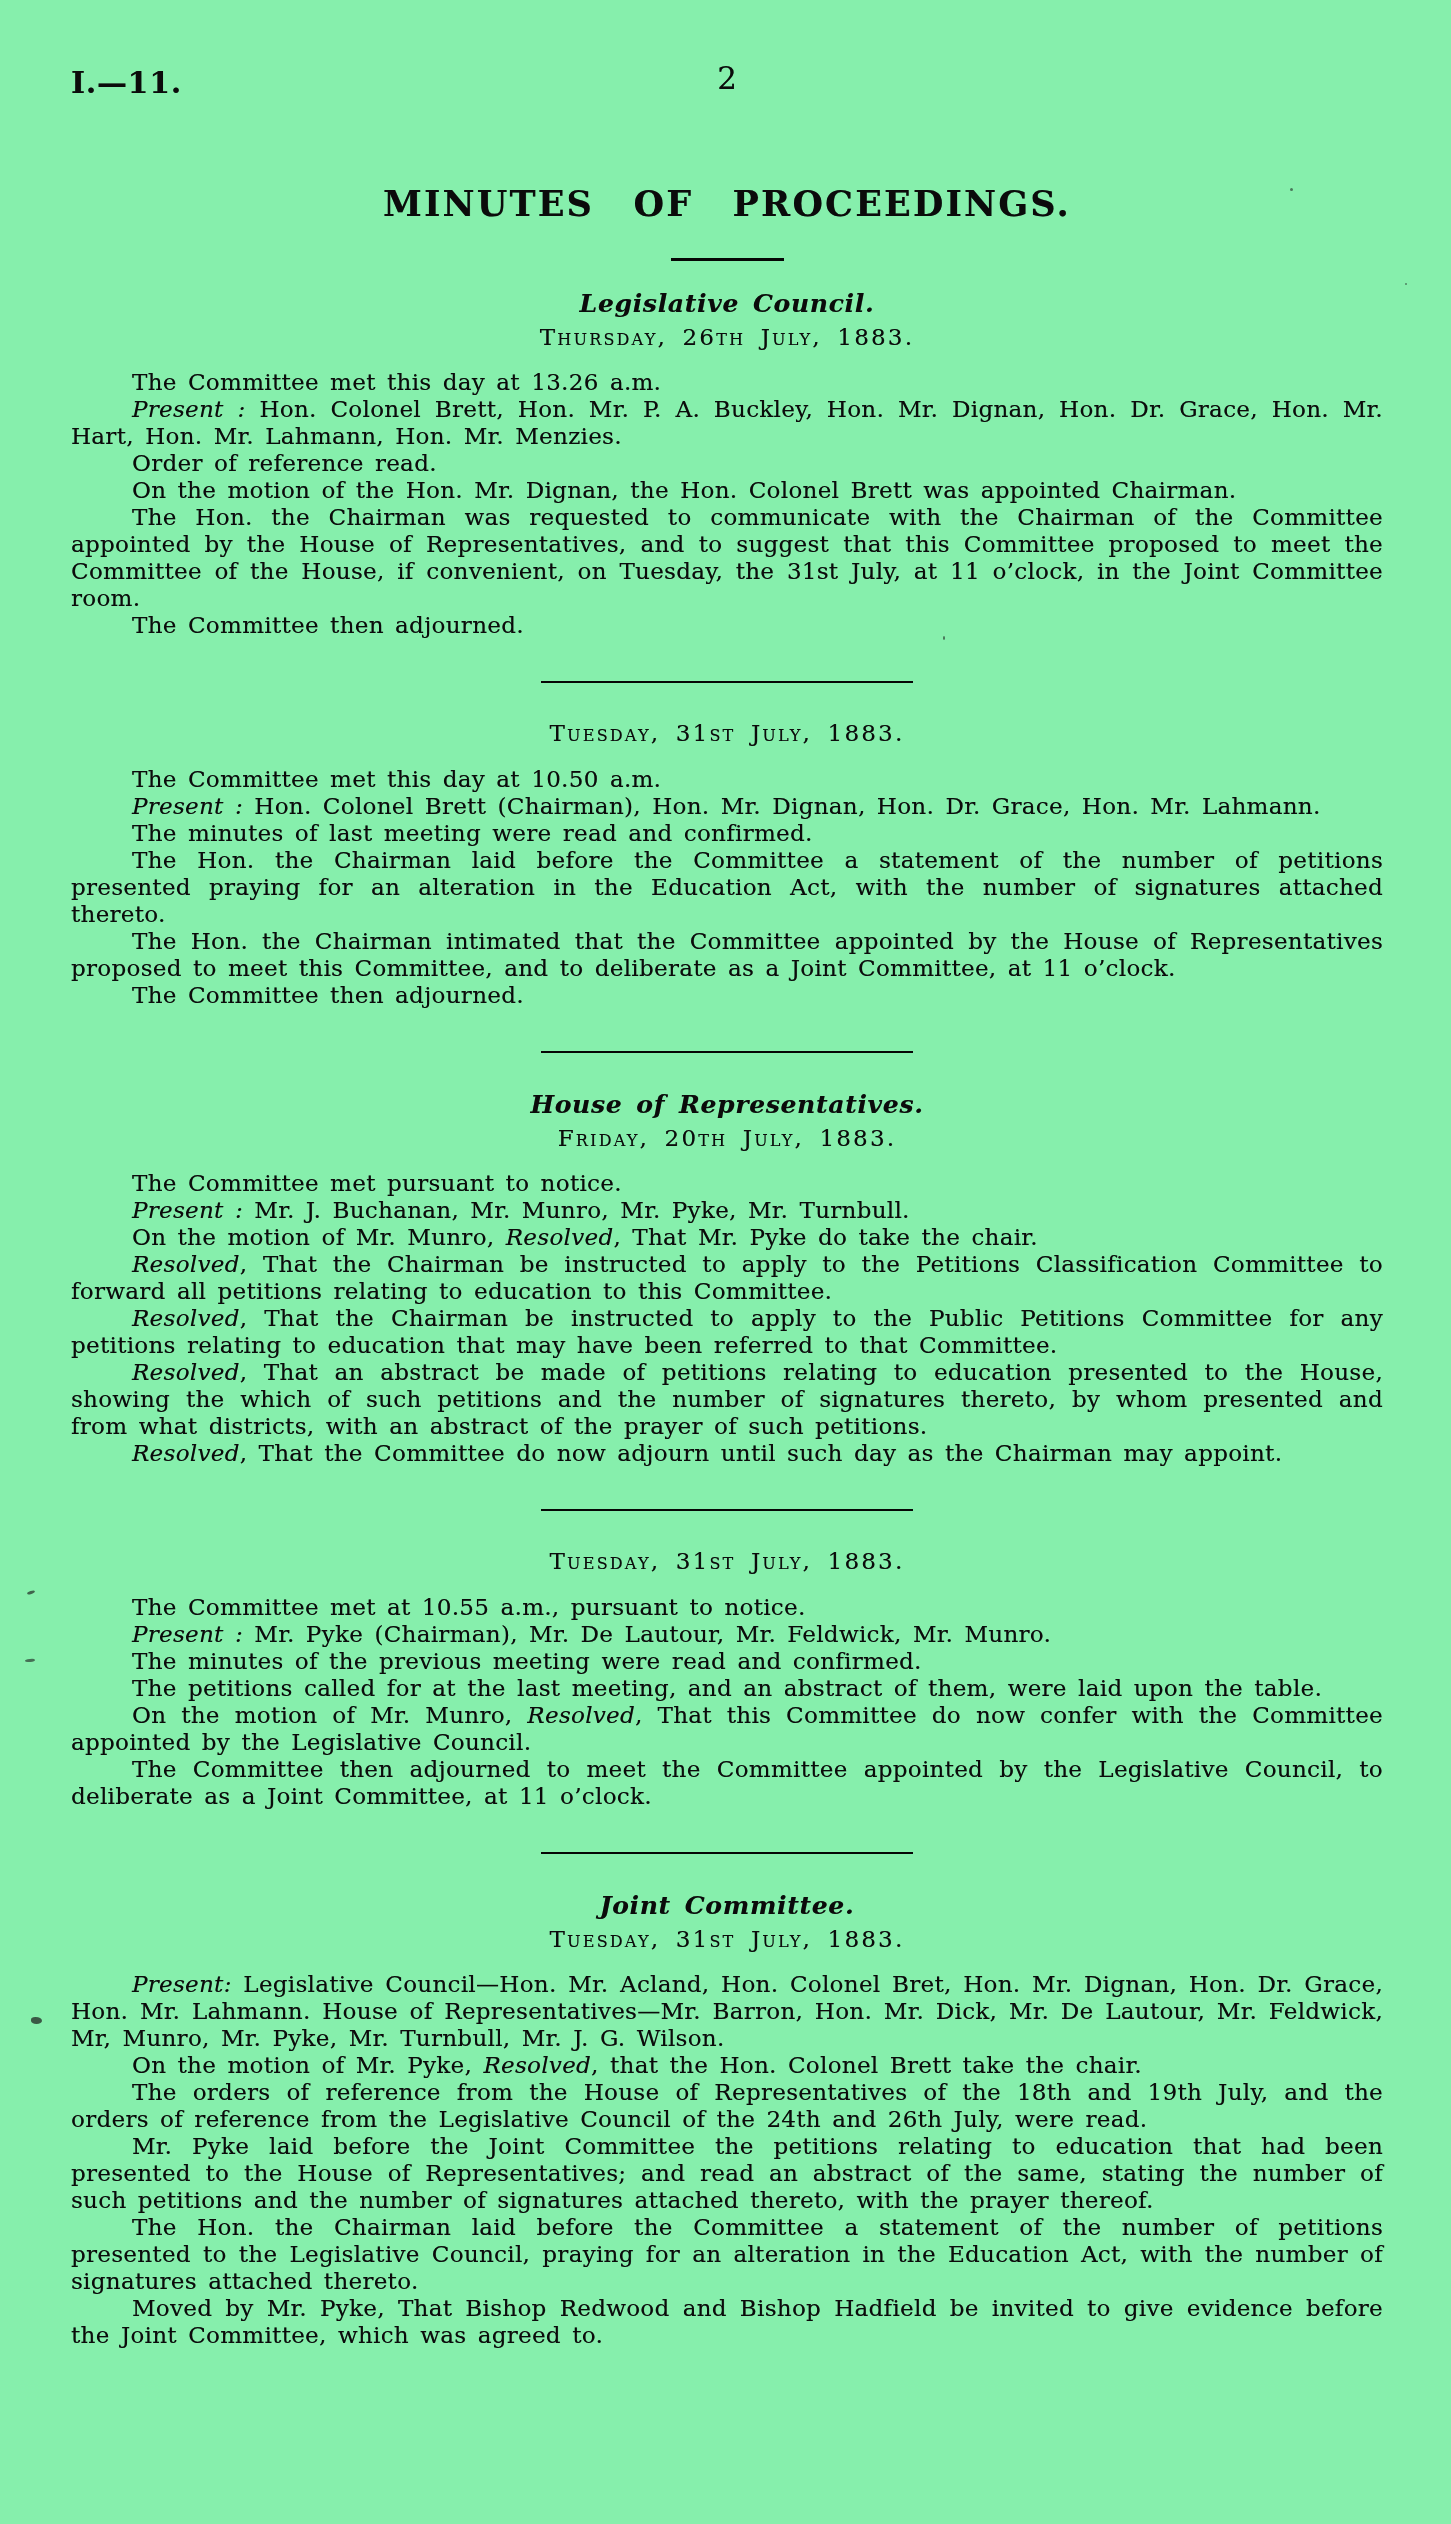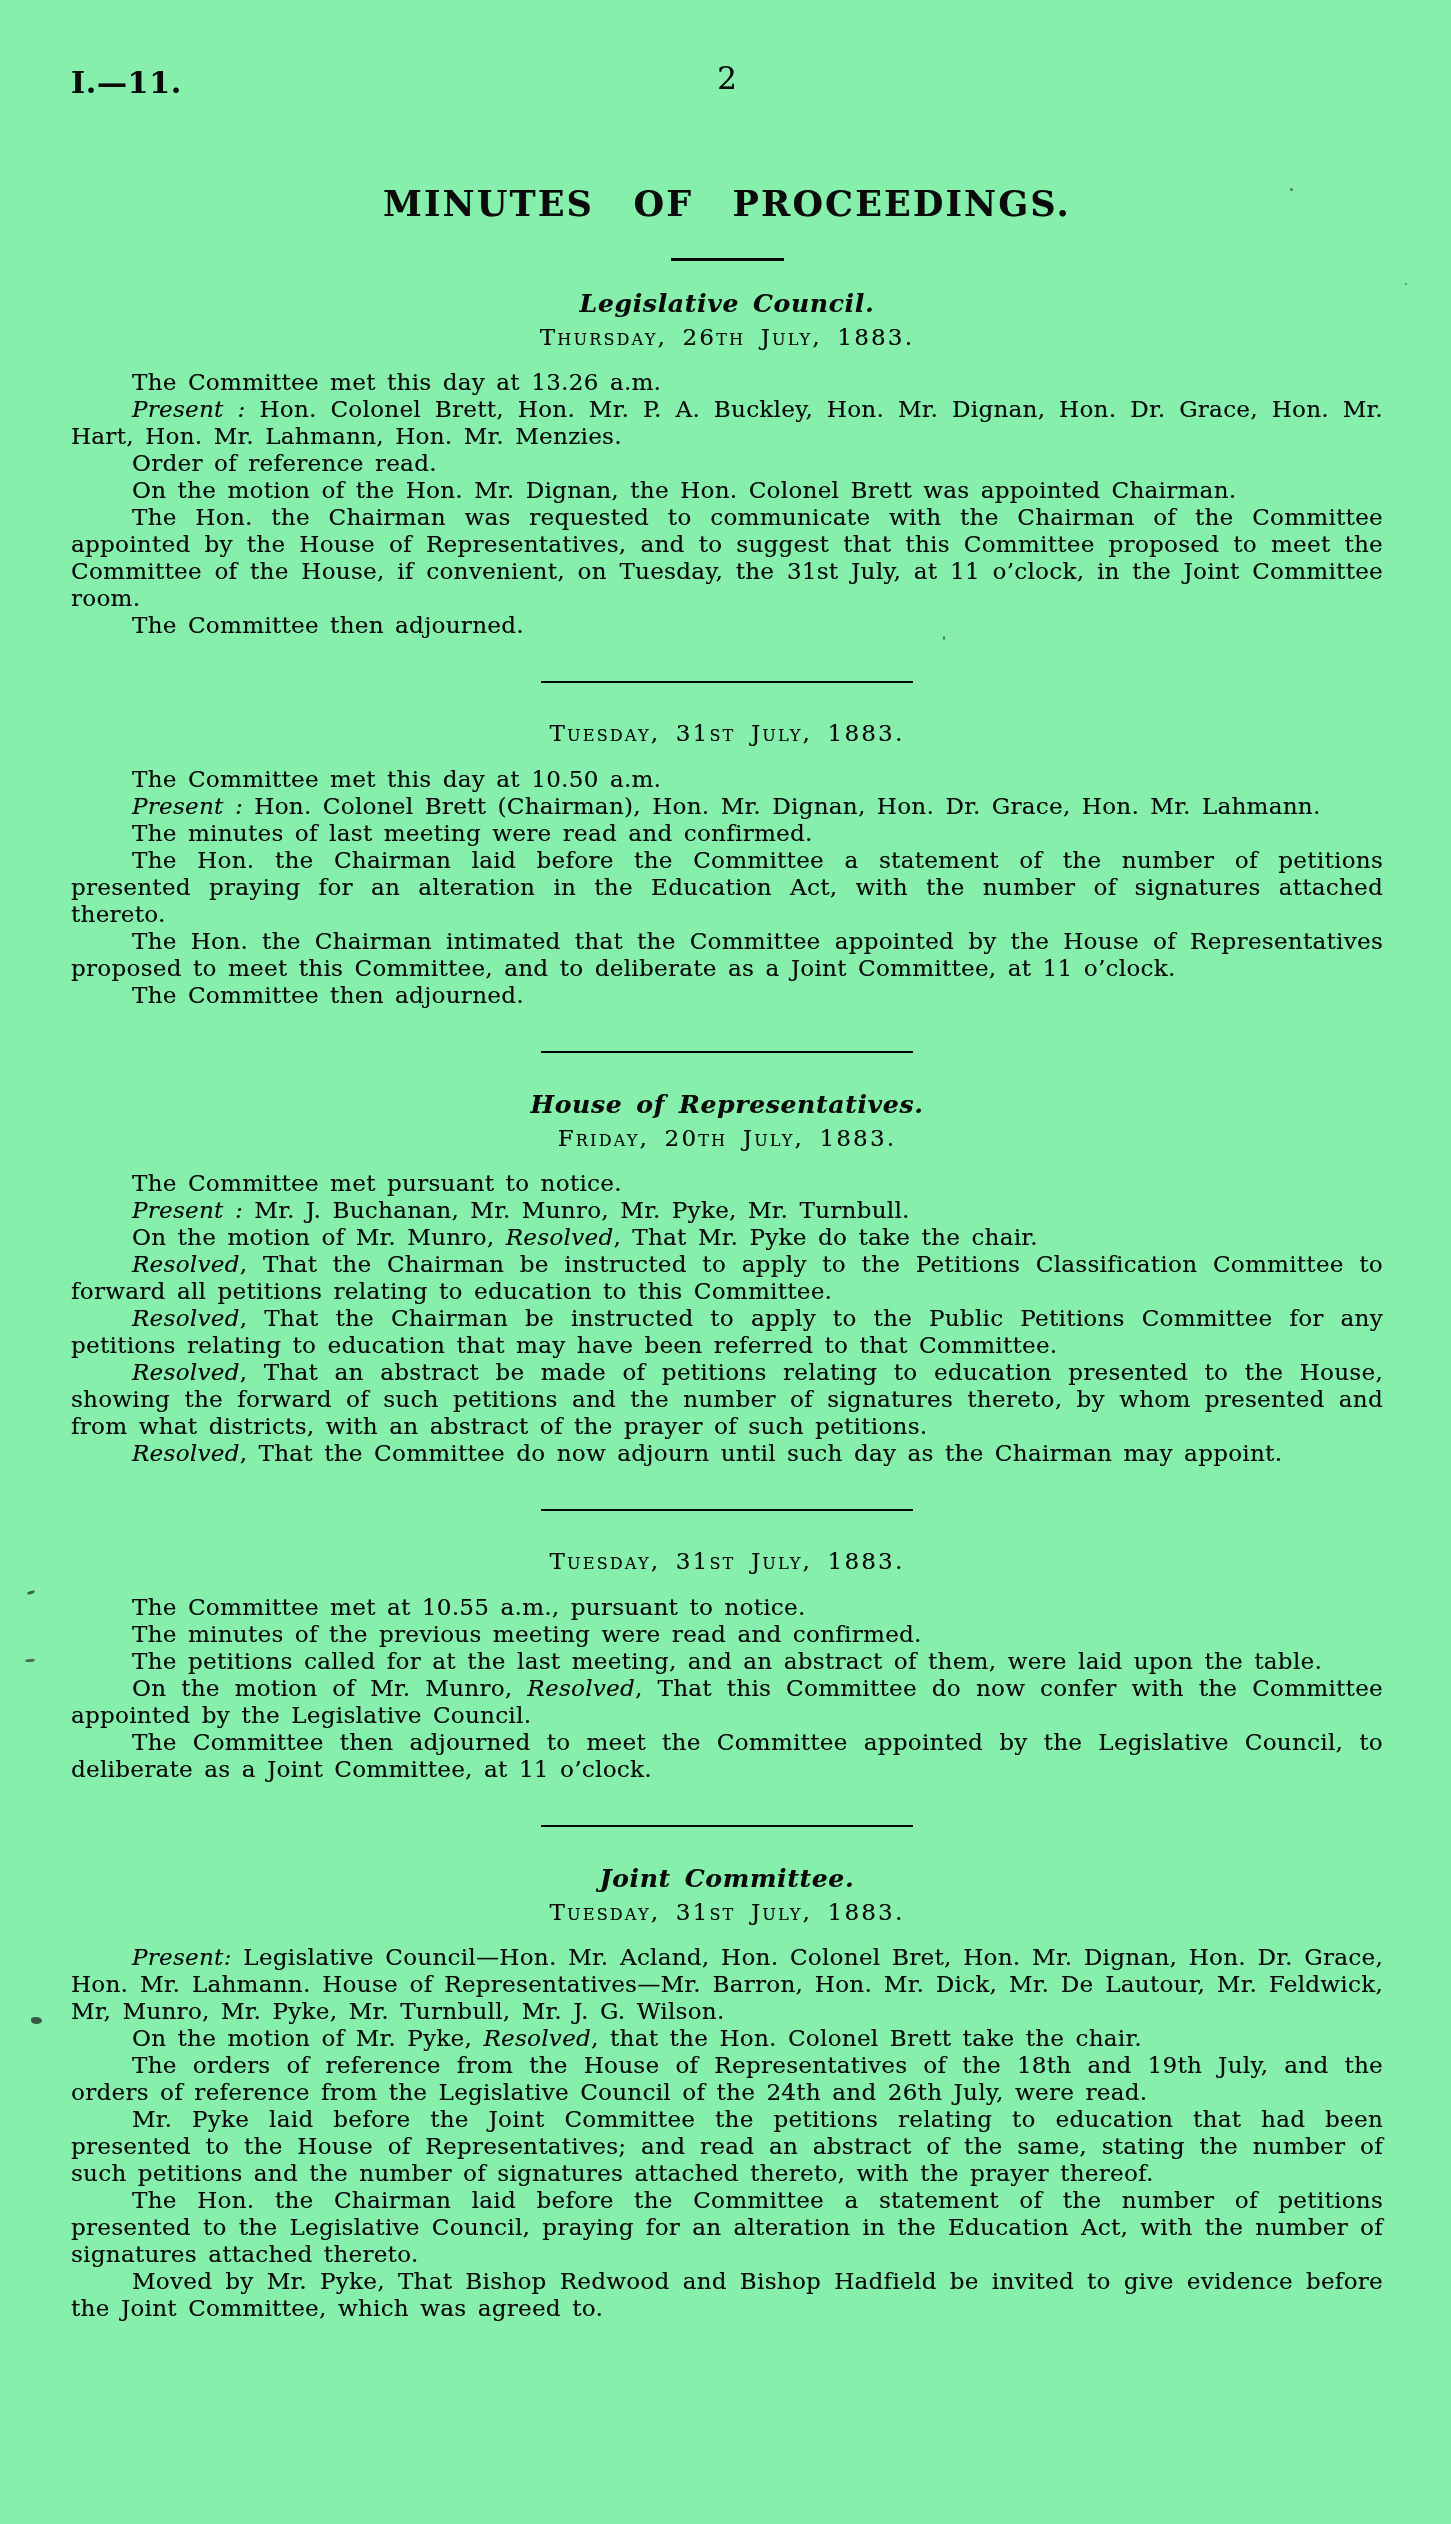--- a/index.html
+++ b/index.html
@@ -92,27 +92,28 @@
       </section>
       <div class="rule separator"></div>
       <section class="minutes-section">
         <h3 class="section-heading">House of Representatives.</h3>
         <h4 class="section-date">Friday, 20th July, 1883.</h4>
         <p class="body-para"><span>The Committee met pursuant to notice.</span></p>
         <p class="body-para"><i>Present :</i><span> Mr. J. Buchanan, Mr. Munro, Mr. Pyke, Mr. Turnbull.</span></p>
         <p class="body-para"><span>On the motion of Mr. Munro, </span><i>Resolved</i><span>, That Mr. Pyke do take the chair.</span></p>
         <p class="body-para"><i>Resolved</i><span>, That the Chairman be instructed to apply to the Petitions Classification Committee to forward all petitions relating to education to this Committee.</span></p>
         <p class="body-para"><i>Resolved</i><span>, That the Chairman be instructed to apply to the Public Petitions Committee for any petitions relating to education that may have been referred to that Committee.</span></p>
-        <p class="body-para"><i>Resolved</i><span>, That an abstract be made of petitions relating to education presented to the House, showing the forward of such petitions and the number of signatures thereto, by whom presented and from what districts, with an abstract of the prayer of such petitions.</span></p>
+        <p class="body-para"><i>Resolved</i><span>, That an abstract be made of petitions relating to education presented to the House, showing the which of such petitions and the number of signatures thereto, by whom presented and from what districts, with an abstract of the prayer of such petitions.</span></p>
         <p class="body-para"><i>Resolved</i><span>, That the Committee do now adjourn until such day as the Chairman may appoint.</span></p>
       </section>
       <div class="rule separator"></div>
       <section class="minutes-section">
         <h4 class="section-date">Tuesday, 31st July, 1883.</h4>
         <p class="body-para"><span>The Committee met at 10.55 a.m., pursuant to notice.</span></p>
+        <p class="body-para"><i>Present :</i><span> Mr. Pyke (Chairman), Mr. De Lautour, Mr. Feldwick, Mr. Munro.</span></p>
         <p class="body-para"><span>The minutes of the previous meeting were read and confirmed.</span></p>
         <p class="body-para"><span>The petitions called for at the last meeting, and an abstract of them, were laid upon the table.</span></p>
         <p class="body-para"><span>On the motion of Mr. Munro, </span><i>Resolved</i><span>, That this Committee do now confer with the Committee appointed by the Legislative Council.</span></p>
         <p class="body-para"><span>The Committee then adjourned to meet the Committee appointed by the Legislative Council, to deliberate as a Joint Committee, at 11 o’clock.</span></p>
       </section>
       <div class="rule separator"></div>
       <section class="minutes-section">
         <h3 class="section-heading">Joint Committee.</h3>
         <h4 class="section-date">Tuesday, 31st July, 1883.</h4>
         <p class="body-para"><i>Present:</i><span> Legislative Council—Hon. Mr. Acland, Hon. Colonel Bret, Hon. Mr. Dignan, Hon. Dr. Grace, Hon. Mr. Lahmann.  House of Representatives—Mr. Barron, Hon. Mr. Dick, Mr. De Lautour, Mr. Feldwick, Mr, Munro, Mr. Pyke, Mr. Turnbull, Mr. J. G. Wilson.</span></p>

